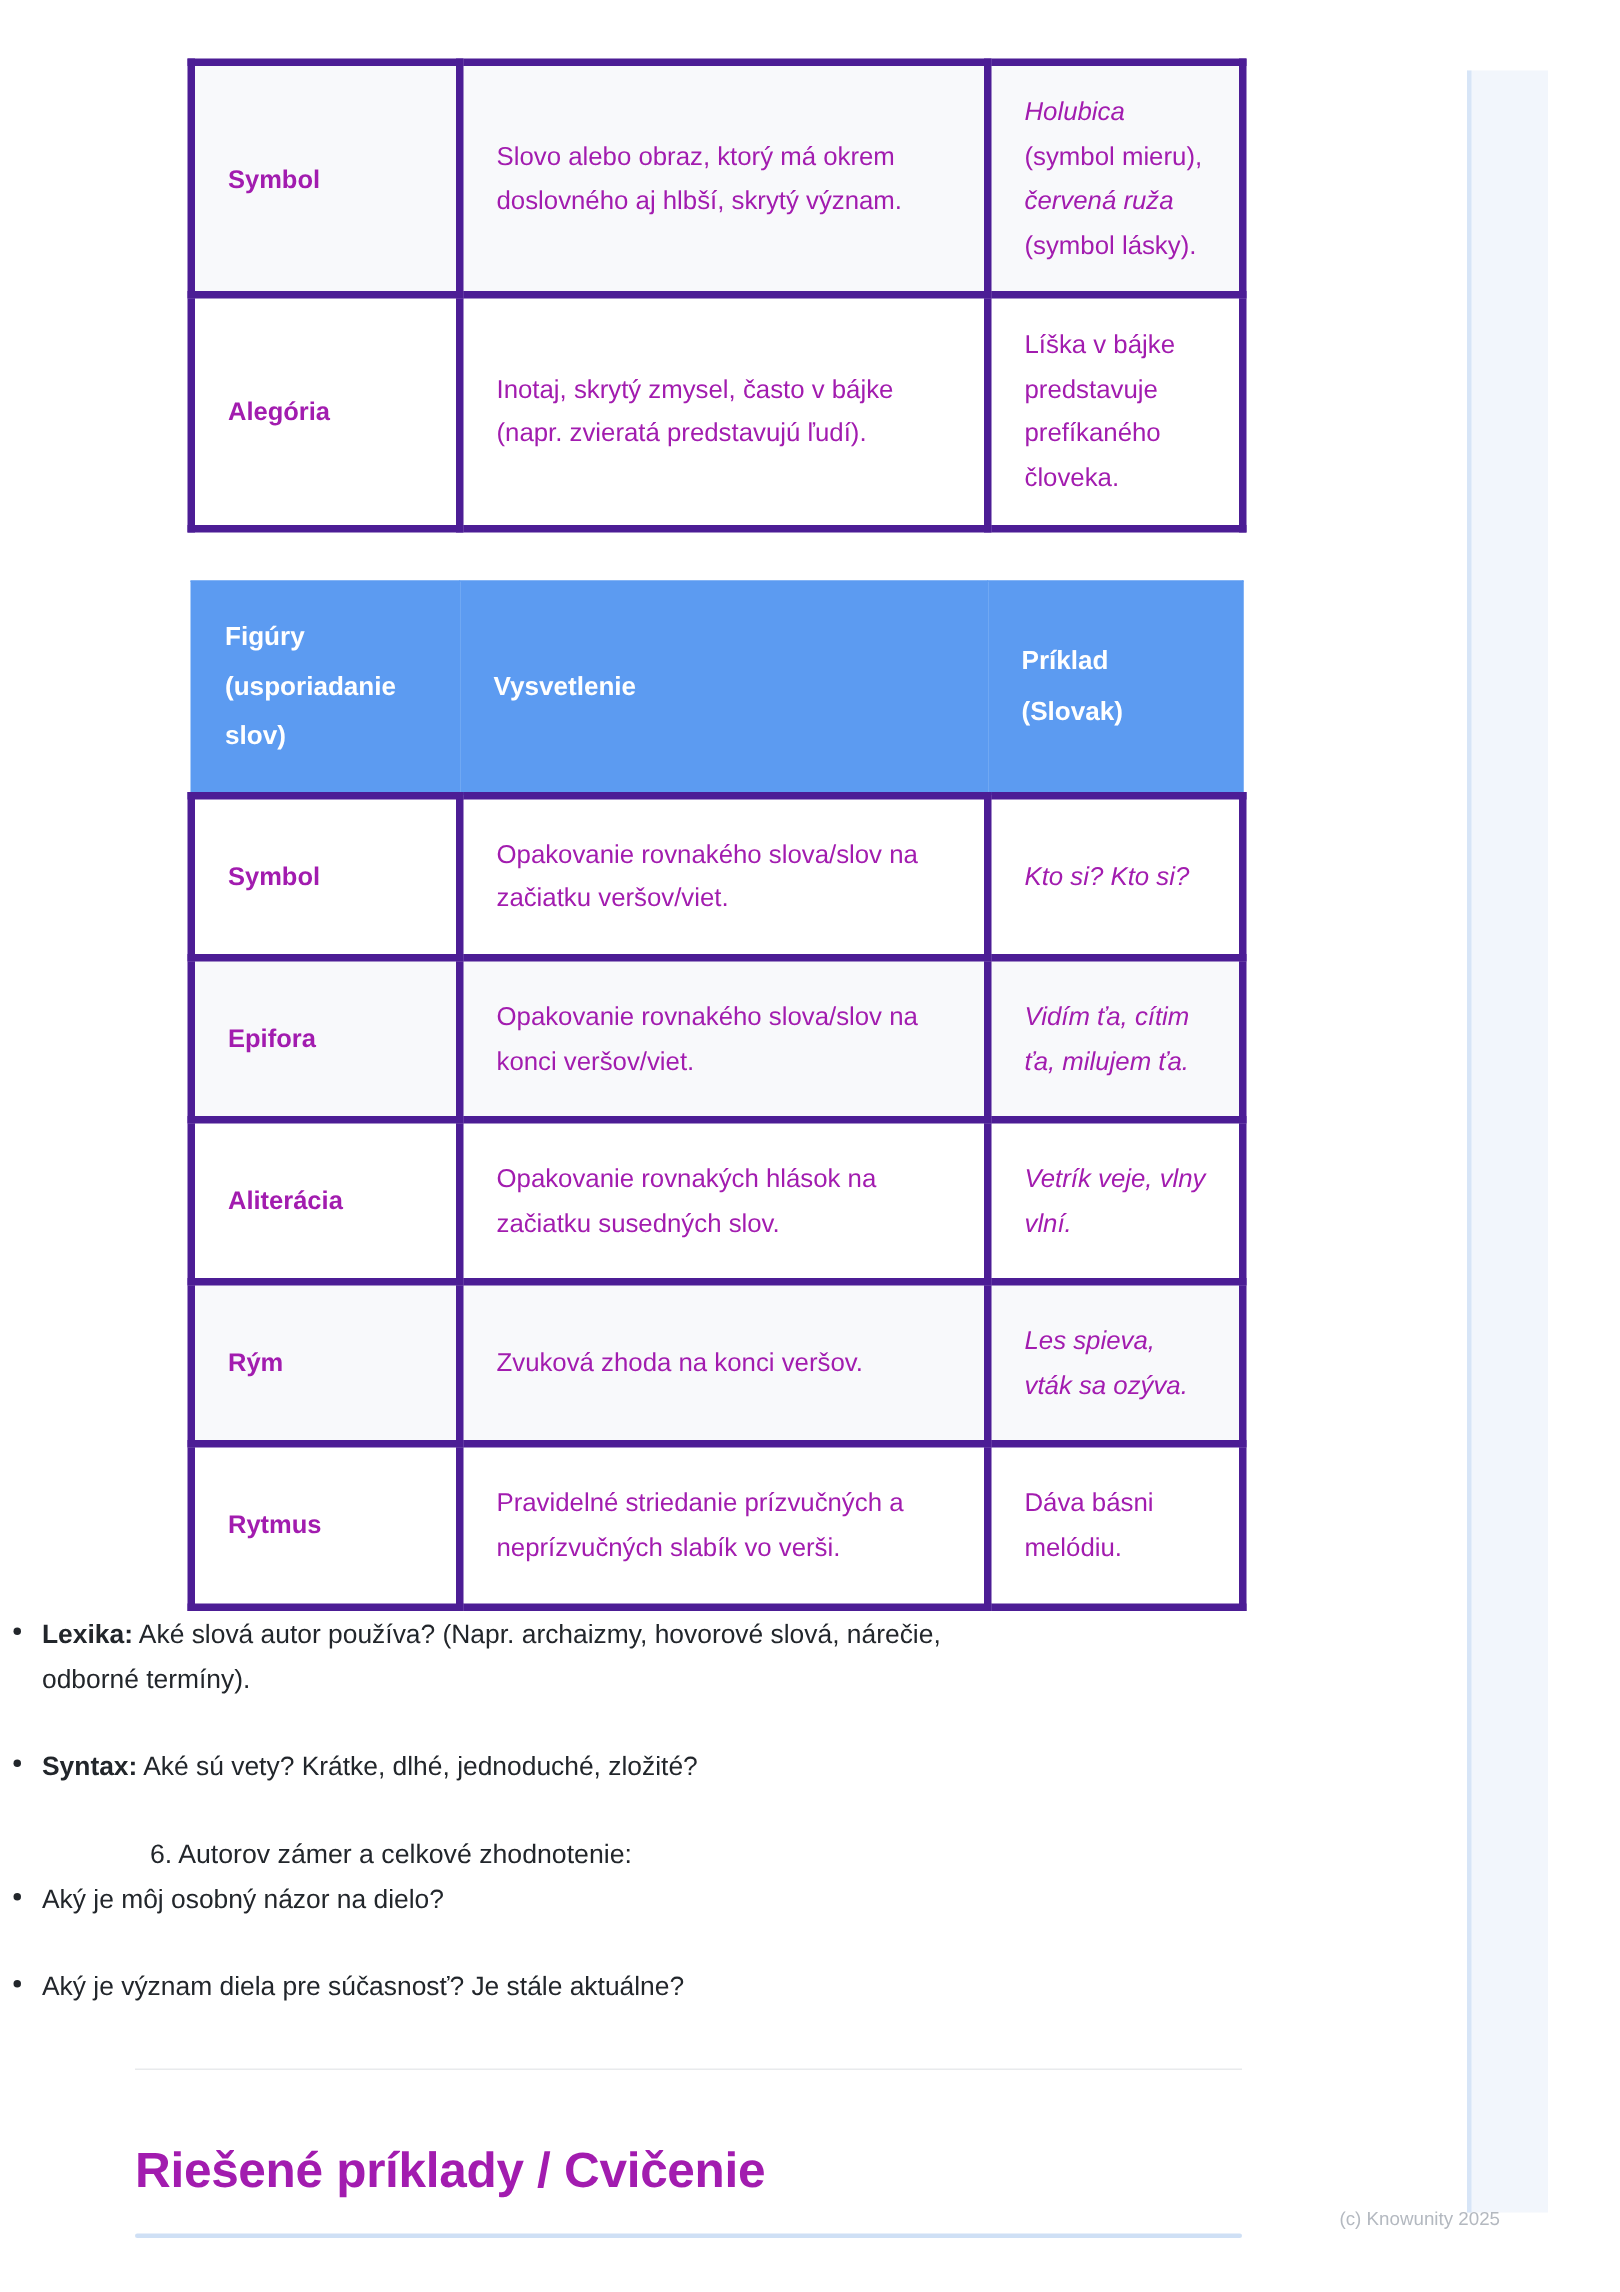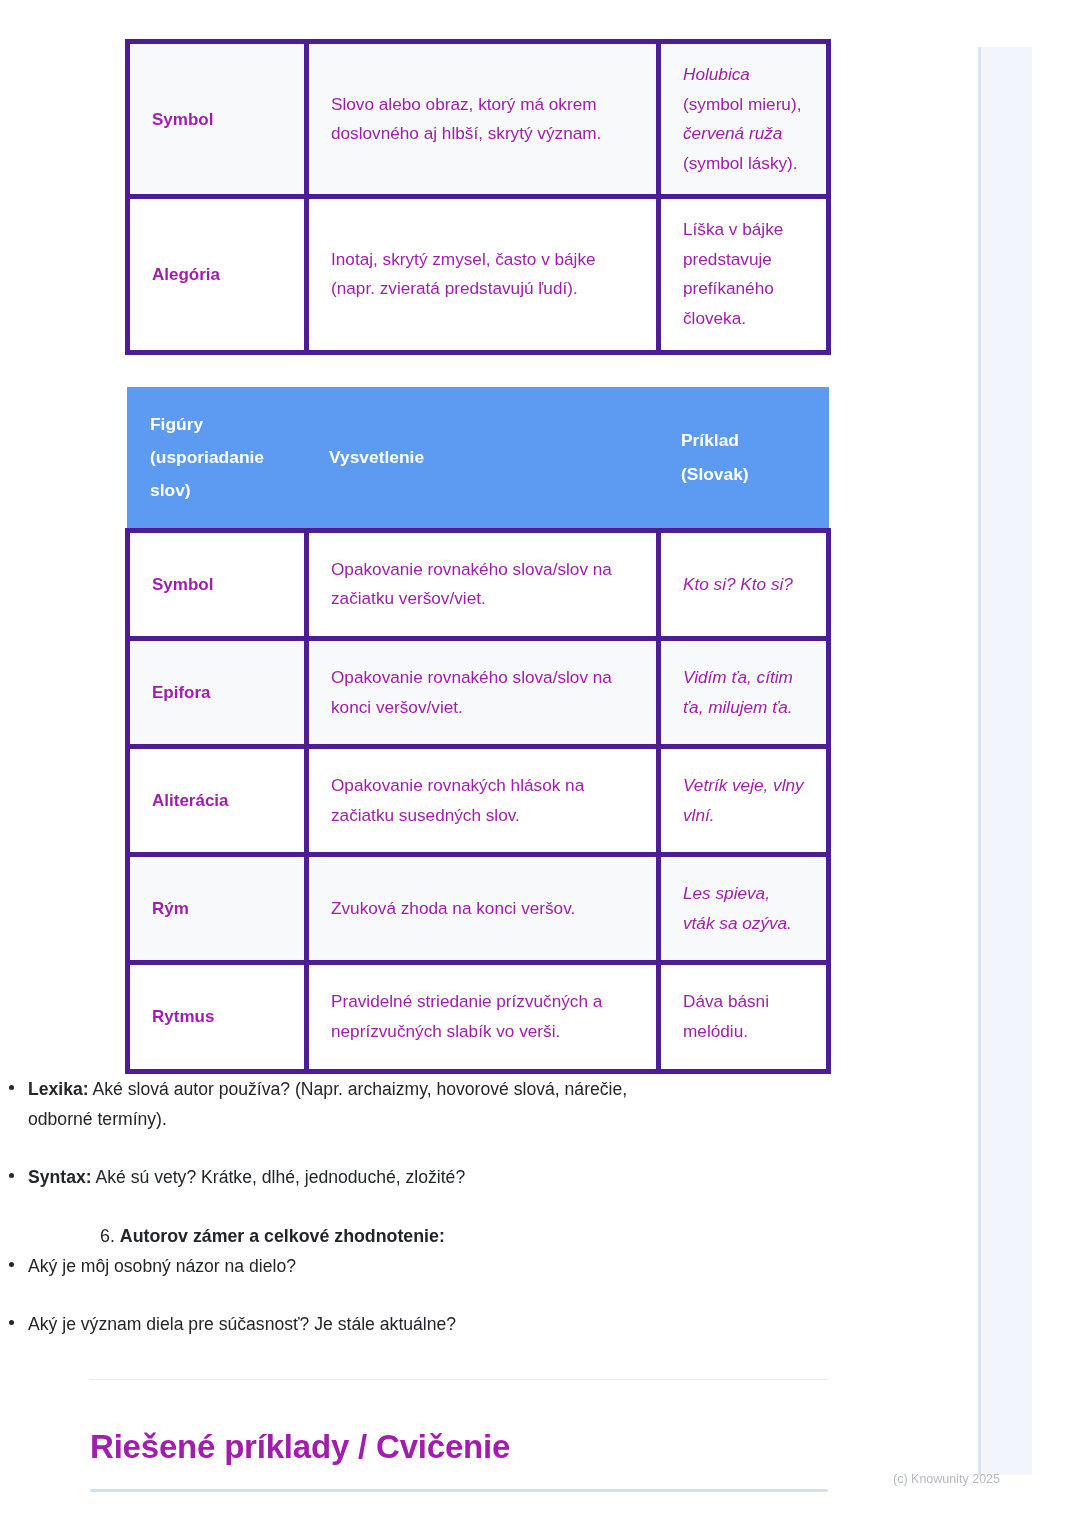--- a/index.html
+++ b/index.html
@@ -132,21 +132,21 @@
 
   
   .numbered-item {
     margin-left: 100px;
     margin-top: 30px;
     font-size: 17.8px;
     line-height: 1.6;
     color: #22262b;
   }
   .numbered-item .num { font-weight: 400; }
-  .numbered-item .txt { font-weight: bold; }
+  .numbered-item .txt { font-weight: normal; }
 
   
   .divider {
     margin: 40px 0 0 90px;
     width: 738px;
     height: 1px;
     background: #e8eaec;
   }
   .section-heading {
     margin: 47px 0 0 90px;

